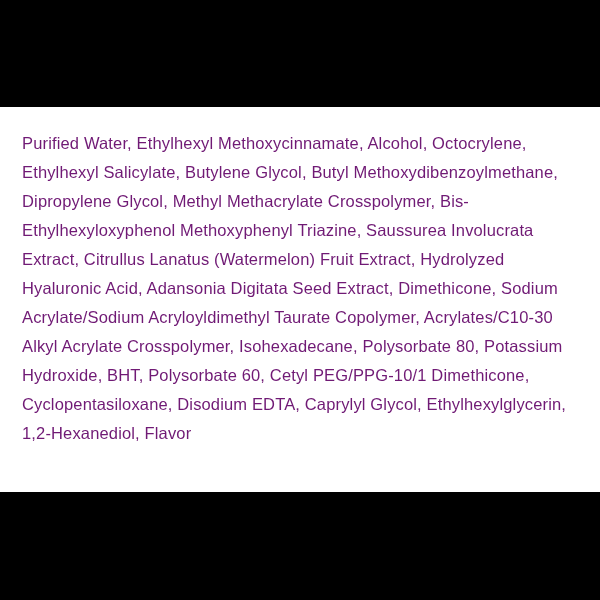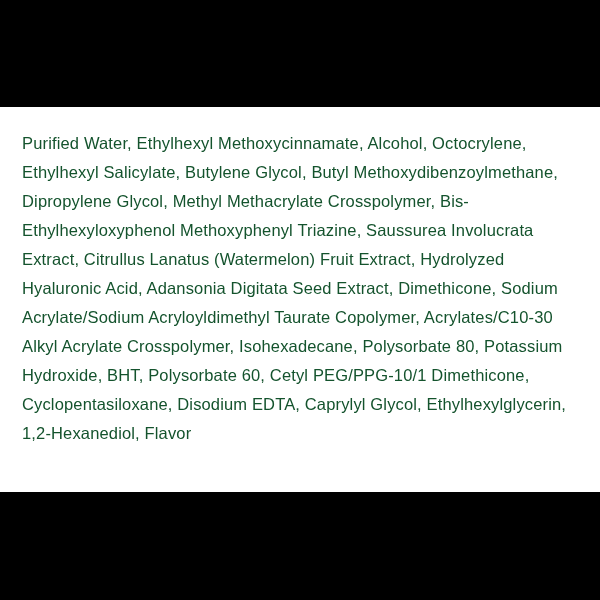--- a/index.html
+++ b/index.html
@@ -44,21 +44,21 @@
     background: #ffffff;
     box-sizing: border-box;
   }
   .ingredients-text {
     position: absolute;
     left: 22px;
     top: 22px;
     width: 566px;
     font-size: 16.5px;
     line-height: 29px;
-    color: #14532d;
+    color: #701a75;
     letter-spacing: 0.15px;
     text-align: left;
     white-space: pre-wrap;
     word-wrap: break-word;
   }
 </style>
 </head>
 <body>
 
 <div class="page">

